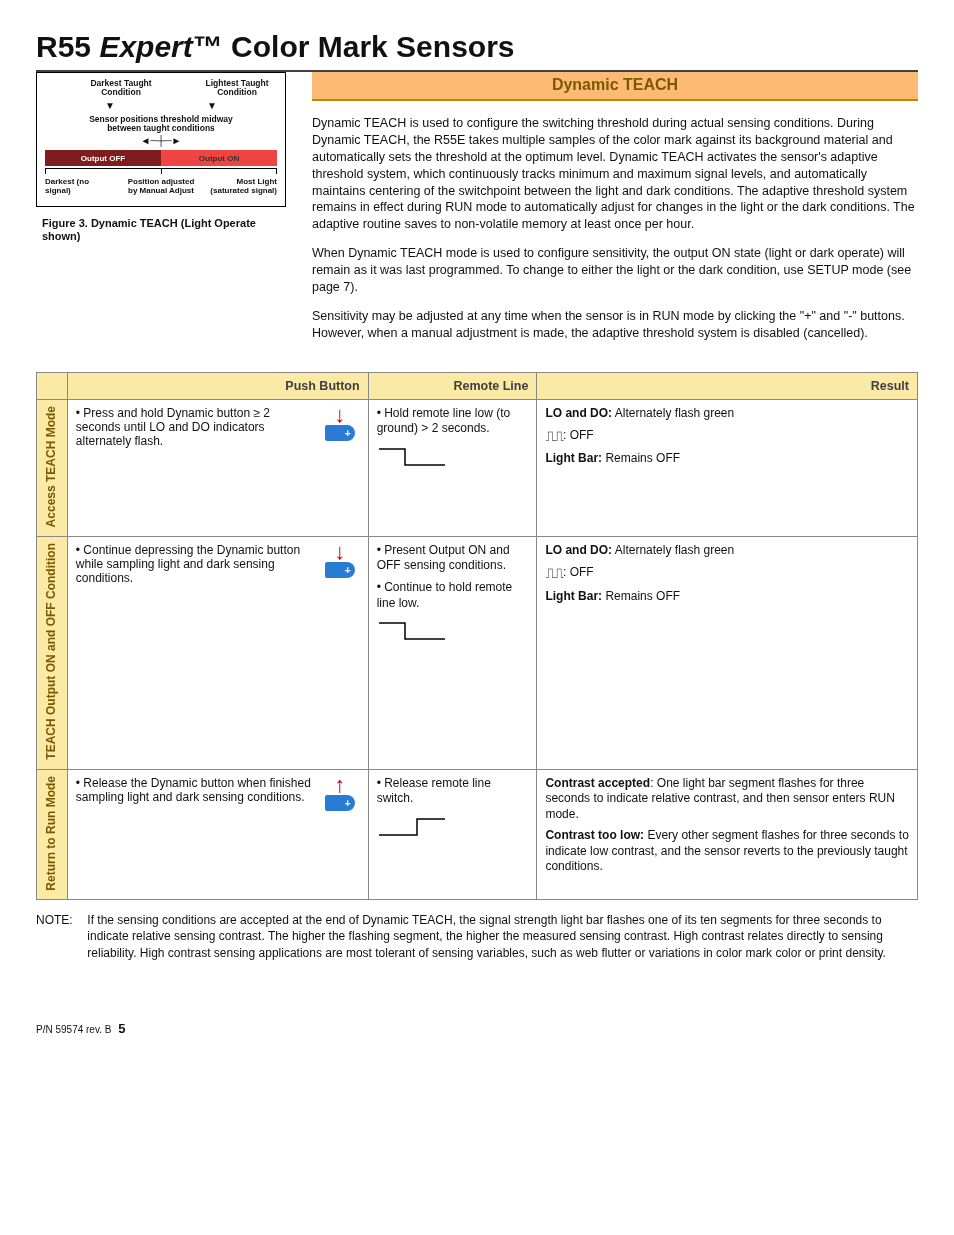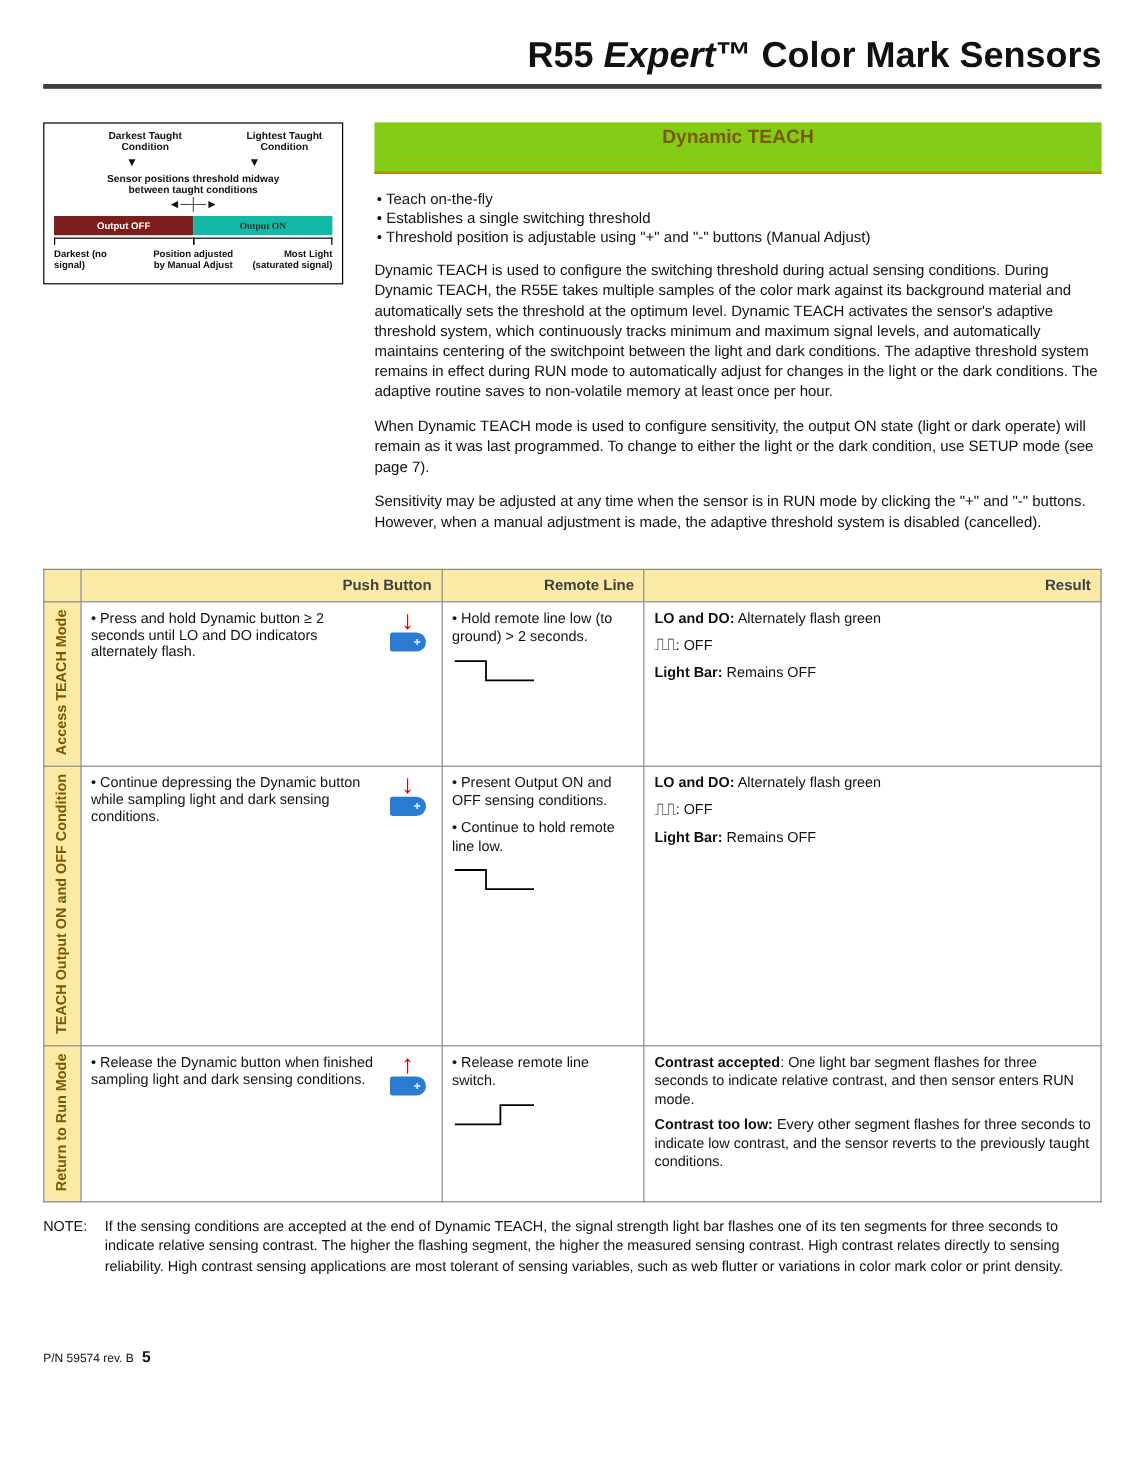--- a/index.html
+++ b/index.html
@@ -7,56 +7,55 @@
     font-family: Arial, Helvetica, sans-serif;
     font-size: 12.5px;
     color: #111;
     background: #fff;
     width: 954px;
     margin: 0 auto;
     padding: 30px 36px 20px 36px;
     position: relative;
   }
   .header {
-    text-align: right;
-    border-bottom: 4px solid #404040;
+    text-align: left;
+    border-bottom: 2px solid #404040;
     padding-bottom: 6px;
-    margin-bottom: 28px;
   }
   .header .title {
     font-size: 30px;
     font-weight: bold;
   }
   .header .italic { font-style: italic; }
   .top-row { display: flex; gap: 26px; margin-bottom: 18px; }
   .fig-col { width: 250px; flex-shrink: 0; }
   .text-col { flex: 1; }
   .section-bar {
-    background: #84cc16;
+    background: #fdba74;
     border-bottom: 2px solid #b88a00;
     text-align: center;
     font-weight: bold;
     color: #7a5a00;
     font-size: 16px;
-    padding: 4px 0 19px;
+    padding: 4px 0 5px;
     margin-bottom: 14px;
   }
   .bullets { margin-left: 2px; margin-bottom: 12px; }
   .bullets div { margin-bottom: 2px; }
   .para { margin-bottom: 12px; line-height: 1.35; }
   .subhead { font-weight: bold; margin-bottom: 2px; }
 
   
   .figbox { border: 1px solid #000; padding: 6px 8px 10px; font-size: 8.5px; font-weight: bold; text-align: center; }
   .fig-toprow { display: flex; justify-content: space-between; }
   .fig-toprow div { width: 45%; line-height: 1.1; margin-left: 36px; }
   .fig-mid { margin: 4px auto 2px; width: 70%; line-height: 1.1; }
   .fig-bar { display: flex; height: 16px; margin: 4px 0 2px; font-size: 8px; color: #fff; }
   .fig-bar .off { background: #7f1d1d; flex: 1; display:flex;align-items:center;justify-content:center;}
-  .fig-bar .on  { background: #14b8a6; color:#333; flex: 1; display:flex;align-items:center;justify-content:center;font-family:Liberation Serif, serif;}
+  .fig-bar .on  { background: #ef4444; color:#333; flex: 1; display:flex;align-items:center;justify-content:center;}
   .fig-scale { height: 6px; border-top:1px solid #000; border-left:1px solid #000; border-right:1px solid #000; position:relative; margin-bottom:4px;}
   .fig-scale::before,.fig-scale::after{content:"";position:absolute;top:-1px;width:1px;height:6px;background:#000;}
   .fig-scale::before{left:50%;}
   .fig-botrow { display:flex; justify-content:space-between; font-size:8px; line-height:1.1;}
   .fig-botrow div{width:30%;}
   .fig-caption { font-size: 11px; font-weight: bold; margin-top: 10px; padding: 0 6px; line-height:1.2;}
   .fig-arrows{display:flex;justify-content:center;gap:2px;margin:2px 0;}
   .fig-arrows span{font-size:10px;}
 
   
@@ -146,29 +145,25 @@
         <div class="off">Output OFF</div>
         <div class="on">Output ON</div>
       </div>
       <div class="fig-scale"></div>
       <div class="fig-botrow">
         <div style="text-align:left;">Darkest (no signal)</div>
         <div>Position adjusted by Manual Adjust</div>
         <div style="text-align:right;">Most Light (saturated signal)</div>
       </div>
     </div>
+    <div class="fig-caption">Figure 3.  Dynamic TEACH (Light Operate shown)</div>
   </div>
 
   <div class="text-col">
     <div class="section-bar">Dynamic TEACH</div>
-    <div class="bullets">
-      <div>• Teach on-the-fly</div>
-      <div>• Establishes a single switching threshold</div>
-      <div>• Threshold position is adjustable using  "+" and  "-" buttons (Manual Adjust)</div>
-    </div>
     <p class="para">Dynamic TEACH is used to configure the switching threshold during actual sensing conditions. During Dynamic TEACH, the R55E takes multiple samples of the color mark against its background material and automatically sets the threshold at the optimum level. Dynamic TEACH activates the sensor's adaptive threshold system, which continuously tracks minimum and maximum signal levels, and automatically maintains centering of the switchpoint between the light and dark conditions. The adaptive threshold system remains in effect during RUN mode to automatically adjust for changes in the light or the dark conditions. The adaptive routine saves to non-volatile memory at least once per hour.</p>
     <p class="para">When Dynamic TEACH mode is used to configure sensitivity, the output ON state (light or dark operate) will remain as it was last programmed. To change to either the light or the dark condition, use SETUP mode (see page 7).</p>
     <p class="para">Sensitivity may be adjusted at any time when the sensor is in RUN mode by clicking the "+" and "-" buttons. However, when a manual adjustment is made, the adaptive threshold system is disabled (cancelled).</p>
   </div>
 </div>
 
 <table class="proc">
   <tbody>
       <tr>
     <th class="corner"></th>

